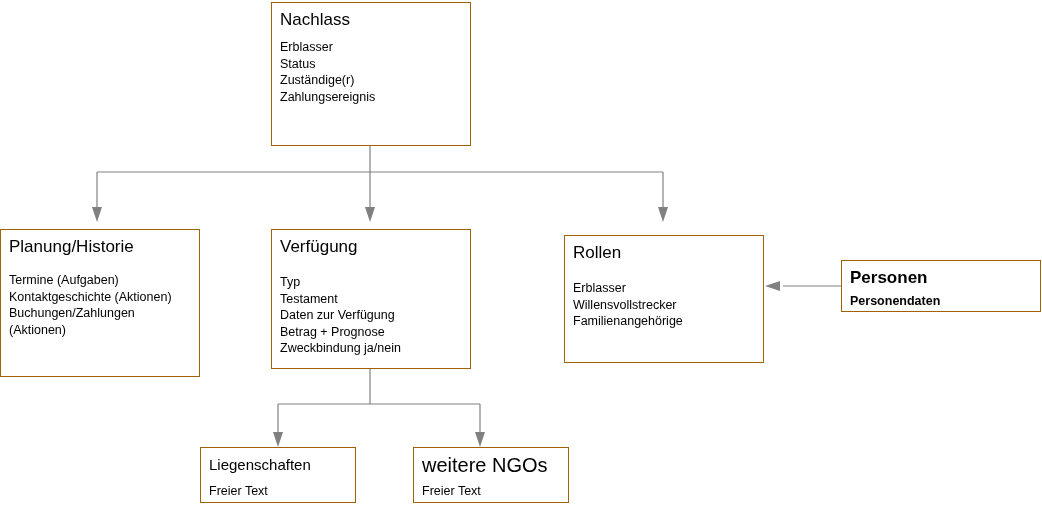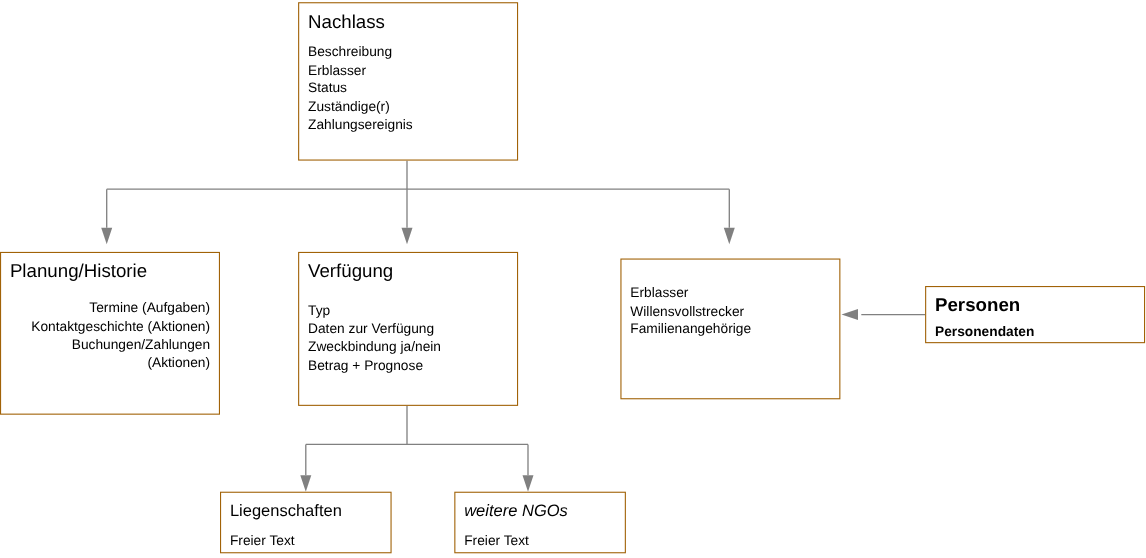--- a/index.html
+++ b/index.html
@@ -79,49 +79,50 @@
       <polygon points="663,222 658,207 668,207"></polygon>
       <polygon points="278,447 273,432 283,432"></polygon>
       <polygon points="480,447 475,432 485,432"></polygon>
       <polygon points="765,286 780,281 780,291"></polygon>
     </g>
   </svg>
 
   <div class="node" style="left:271px; top:2px; width:200px; height:144px;">
     <div class="node-title">Nachlass</div>
     <div class="node-lines">
-      <div class="node-line">Beschreibung</div>
       <div class="node-line">Erblasser</div>
       <div class="node-line">Status</div>
       <div class="node-line">Zuständige(r)</div>
       <div class="node-line">Zahlungsereignis</div>
     </div>
   </div>
 
   <div class="node" style="left:0px; top:229px; width:200px; height:148px;">
     <div class="node-title">Planung/Historie</div>
-    <div class="node-lines" style="margin-top:14px;text-align:right;">
+    <div class="node-lines" style="margin-top:14px;">
       <div class="node-line">Termine (Aufgaben)</div>
       <div class="node-line">Kontaktgeschichte (Aktionen)</div>
       <div class="node-line">Buchungen/Zahlungen</div>
       <div class="node-line">(Aktionen)</div>
     </div>
   </div>
 
   <div class="node" style="left:271px; top:229px; width:200px; height:140px;">
     <div class="node-title">Verfügung</div>
     <div class="node-lines" style="margin-top:16px;">
       <div class="node-line">Typ</div>
+      <div class="node-line">Testament</div>
       <div class="node-line">Daten zur Verfügung</div>
+      <div class="node-line">Betrag + Prognose</div>
       <div class="node-line">Zweckbindung ja/nein</div>
-      <div class="node-line">Betrag + Prognose</div>
     </div>
   </div>
 
   <div class="node" style="left:564px; top:235px; width:200px; height:128px;">
+    <div class="node-title">Rollen</div>
     <div class="node-lines" style="margin-top:16px;">
       <div class="node-line">Erblasser</div>
       <div class="node-line">Willensvollstrecker</div>
       <div class="node-line">Familienangehörige</div>
     </div>
   </div>
 
   <div class="node tight" style="left:841px; top:260px; width:200px; height:52px;font-weight:bold;">
     <div class="node-title">Personen</div>
     <div class="node-lines">
@@ -130,19 +131,19 @@
   </div>
 
   <div class="node tight" style="left:200px; top:447px; width:156px; height:56px;">
     <div class="node-title" style="font-size:15px;">Liegenschaften</div>
     <div class="node-lines" style="margin-top:7px;">
       <div class="node-line">Freier Text</div>
     </div>
   </div>
 
   <div class="node tight" style="left:413px; top:447px; width:156px; height:56px;">
-    <div class="node-title" style="font-size:15px;font-style:italic;">weitere NGOs</div>
+    <div class="node-title" style="font-size:20px;">weitere NGOs</div>
     <div class="node-lines" style="margin-top:7px;">
       <div class="node-line">Freier Text</div>
     </div>
   </div>
 
 </div>
 
 </body></html>

